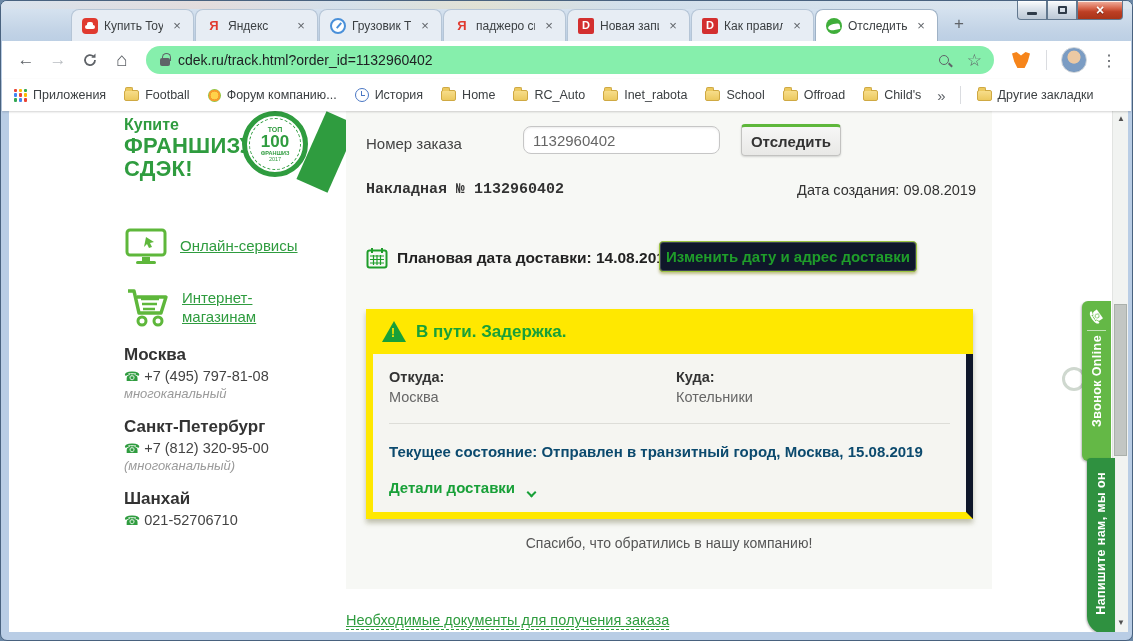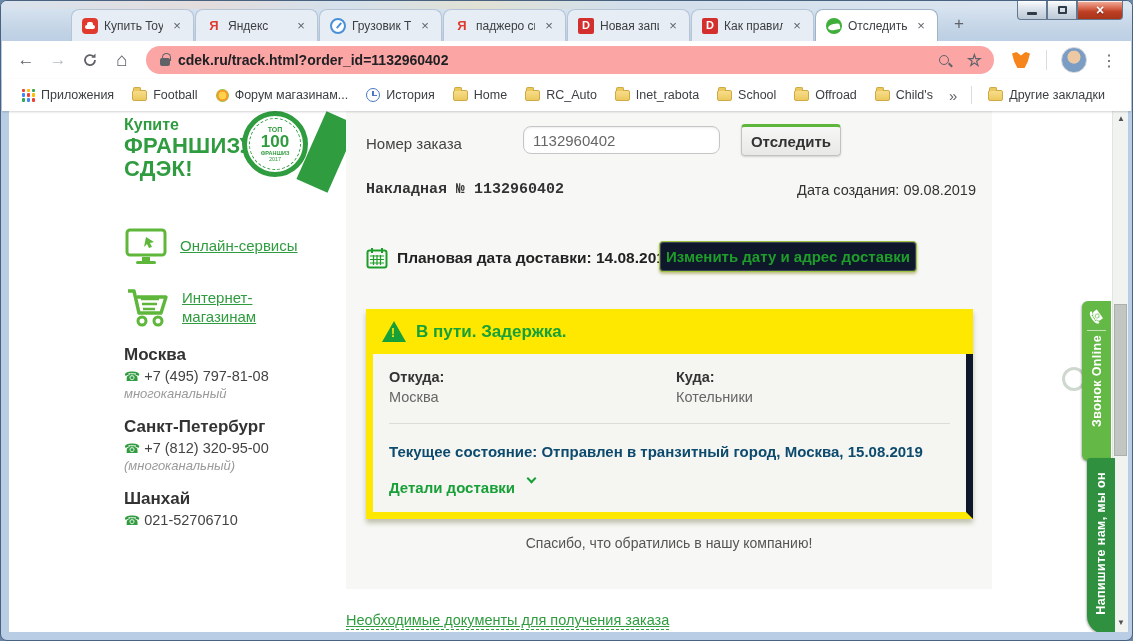--- a/index.html
+++ b/index.html
@@ -38,35 +38,35 @@
   .winbtn.close { width:46px; border-radius:0 0 4px 0; background:linear-gradient(#f2b3a2,#d8654b 40%,#bd3f24 60%,#a93418); }
   .glyph-min { width:10px; height:3px; background:#2f3b49; margin-top:6px; border-radius:1px; }
   .glyph-max { width:9px; height:8px; border:2px solid #2f3b49; border-radius:1px; }
   .glyph-close { color:#fff; font-weight:bold; font-size:14px; line-height:17px; text-shadow:0 1px 1px rgba(0,0,0,.4); }
 
   
   .toolbar { position:absolute; left:1px; top:40px; width:calc(100% - 2px); height:38px; background:#fff; display:flex; align-items:center; padding:0 10px; gap:4px; z-index:2; }
   .navbtn { width:28px; height:28px; border-radius:50%; display:flex; align-items:center; justify-content:center; font-size:17px; color:#5f6368; flex:none; }
   .navbtn.disabled { color:#b9bdc1; }
   .homebtn { font-size:19px; }
-  .omnibox { flex:1; height:28px; background:#fca5a5; border-radius:14px; display:flex; align-items:center; padding:10px 10px; margin:0 6px;font-weight:bold; }
+  .omnibox { flex:1; height:28px; background:#86efac; border-radius:14px; display:flex; align-items:center; padding:10px 10px; margin:0 6px; }
   .lock { width:10px; height:8px; background:#5f6368; border-radius:2px; position:relative; margin:3px 8px 0 4px; flex:none; }
   .lock::before{ content:''; position:absolute; top:-5px; left:1.5px; width:7px; height:7px; border:1.5px solid #5f6368; border-bottom:none; border-radius:5px 5px 0 0; }
   .url { font-size:14px; color:#202124; flex:1; white-space:nowrap; overflow:hidden; }
   .mag { width:10px; height:10px; border:1.7px solid #5f6368; border-radius:50%; position:relative; margin-right:18px; flex:none; }
   .mag::after{ content:''; position:absolute; left:8px; top:8px; width:5px; height:1.7px; background:#5f6368; transform:rotate(45deg); }
   .staricon { font-size:17px; color:#5f6368; margin-right:2px; flex:none; }
   .ext-fox { width:18px; height:16px; background:#f6851b; clip-path:polygon(0 10%, 25% 0, 50% 22%, 75% 0, 100% 10%, 88% 60%, 70% 100%, 30% 100%, 12% 60%); margin:0 8px; flex:none; }
   .tb-sep { width:1px; height:20px; background:#dadce0; margin:0 4px; flex:none; }
   .avatar { width:26px; height:26px; border-radius:50%; flex:none; margin:0 6px;
     background:radial-gradient(circle at 50% 38%, #ecc9a3 0 32%, #7b9cc3 36% 70%, #4d7099 100%); border:1px solid #cfd4d9; }
   .menudots { font-size:16px; color:#5f6368; width:24px; text-align:center; flex:none; }
 
   
-  .bookmarks { position:absolute; left:1px; top:78px; width:calc(100% - 2px); height:32px; background:#fff; display:flex; align-items:center; padding:0 12px; gap:2px; box-shadow:0 1px 2px rgba(0,0,0,.18); z-index:2; }
+  .bookmarks { position:absolute; left:1px; top:78px; width:calc(100% - 2px); height:32px; background:#fff; display:flex; align-items:center; padding:0 4px; gap:2px; box-shadow:0 1px 2px rgba(0,0,0,.18); z-index:2; }
   .bm { display:flex; align-items:center; gap:6px; padding:3px 8px; border-radius:4px; font-size:12.5px; color:#3c4043; white-space:nowrap; }
   .appsgrid { width:13px; height:13px; display:grid; grid-template-columns:repeat(3,1fr); gap:1.5px; }
   .appsgrid i { border-radius:1px; }
   .folder { width:15px; height:11px; background:linear-gradient(#f7dd8a,#ecc95f); border:1px solid #cfa943; border-radius:2px; position:relative; }
   .folder::before{ content:''; position:absolute; left:0px; top:-3.5px; width:6px; height:3px; background:#ecc95f; border:1px solid #cfa943; border-bottom:none; border-radius:2px 2px 0 0; }
   .sun { width:13px; height:13px; border-radius:50%; background:radial-gradient(circle,#ffd24a 0 40%,#f59d2c 45% 62%,#8bc53f 66% 100%); }
   .clock { width:14px; height:14px; border:1.6px solid #4a77c4; border-radius:50%; position:relative; }
   .clock::before{ content:''; position:absolute; left:5px; top:2px; width:1.6px; height:4.5px; background:#4a77c4; }
   .clock::after{ content:''; position:absolute; left:5.5px; top:5.5px; width:4px; height:1.6px; background:#4a77c4; }
   .bm-chevron { font-size:15px; color:#5f6368; padding:0 6px; }
@@ -130,21 +130,21 @@
   .warn-tri { width:0; height:0; border-left:12px solid transparent; border-right:12px solid transparent; border-bottom:21px solid #18a038; position:relative; flex:none; }
   .warn-tri span { position:absolute; left:-3px; top:5px; color:#ffe800; font-weight:bold; font-size:12px; }
   .status-title { color:#18a038; font-weight:bold; font-size:17px; }
   .status-body { background:#f5f5f1; border-left:7px solid #ffe800; border-right:7px solid #0f172a; border-bottom:7px solid #ffe800; padding:15px 16px 16px; }
   .route { display:flex; }
   .route .col1 { width:287px; }
   .rlabel { font-size:14.5px; font-weight:bold; color:#333; }
   .rvalue { font-size:14.5px; color:#666; margin-top:4px; }
   .divider { border-top:1px solid #ddddd8; margin-top:18px; }
   .current { font-size:15px; font-weight:bold; color:#0c4a6e; margin-top:19px; }
-  .details { margin-top:19px; display:flex; align-items:flex-start; gap:13px; }
+  .details { margin-top:19px; display:flex; align-items:flex-end; gap:13px; }
   .details span.dtext { color:#18a038; font-weight:bold; font-size:15px; }
   .chev { width:7px; height:7px; border-right:2px solid #18a038; border-bottom:2px solid #18a038; transform:rotate(45deg); margin-top:-4px; }
   .thanks { position:absolute; left:0; top:424px; width:100%; text-align:center; font-size:14px; color:#555; }
   .docs-link { position:absolute; left:337px; top:501px; font-size:14.5px; color:#2f9c3f; border-bottom:1px dashed #2f9c3f; padding-bottom:1px; }
 
   
   .widget-circle { position:absolute; right:42px; top:256px; width:24px; height:24px; border-radius:50%; background:#fff; border:3px solid #cfd8cf; z-index:1; }
   .call-tab { position:absolute; right:17px; top:190px; width:29px; height:160px; background:#64b846; border-radius:6px 0 0 6px; z-index:2;
     display:flex; flex-direction:column; align-items:center; box-shadow:-1px 1px 2px rgba(0,0,0,.25); }
   .call-phone { color:#fff; font-size:13px; transform:rotate(-125deg); margin-top:8px; }
@@ -246,21 +246,21 @@
           <i style="background:#ea4335"></i>
       </span>
       <span>Приложения</span>
     </div>
     <div class="bm">
       <span class="folder"></span>
       <span>Football</span>
     </div>
     <div class="bm">
       <span class="sun"></span>
-      <span>Форум магазинам...</span>
+      <span>Форум компанию...</span>
     </div>
     <div class="bm">
       <span class="clock"></span>
       <span>История</span>
     </div>
     <div class="bm">
       <span class="folder"></span>
       <span>Home</span>
     </div>
     <div class="bm">

